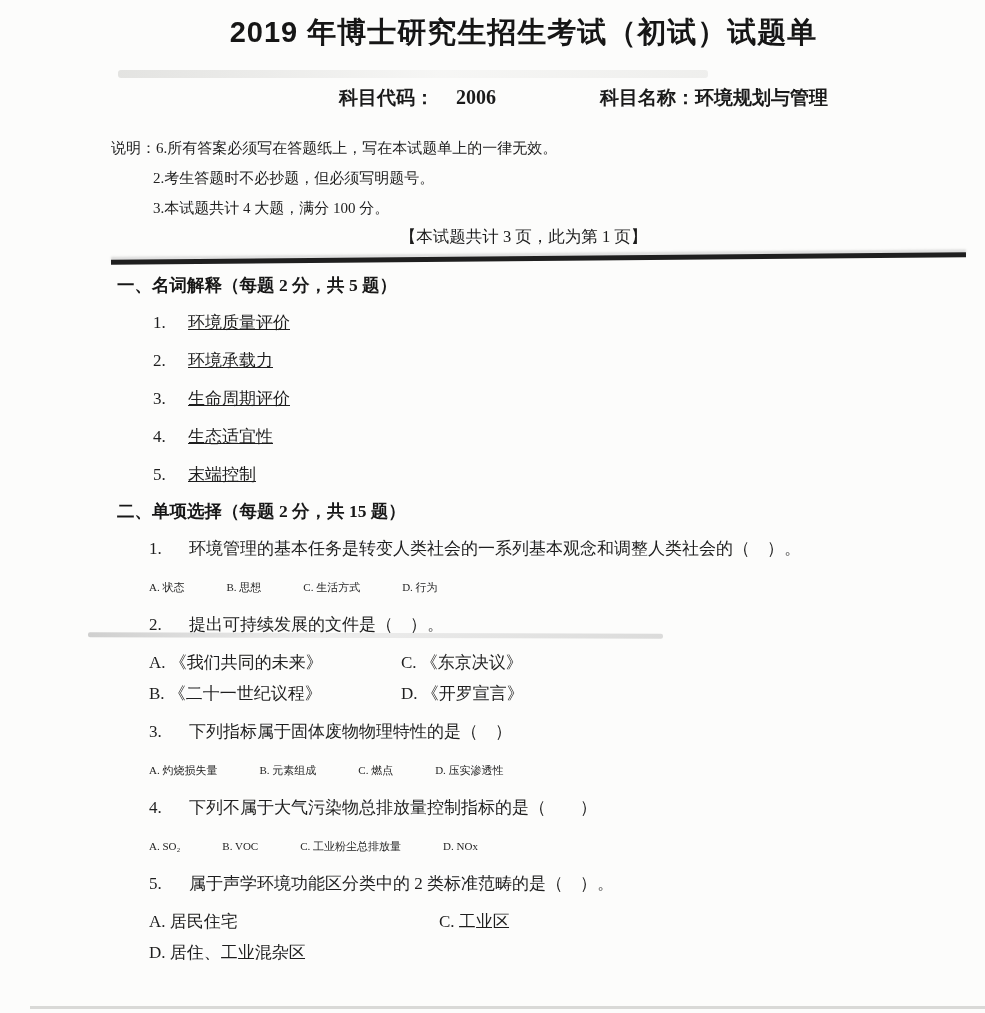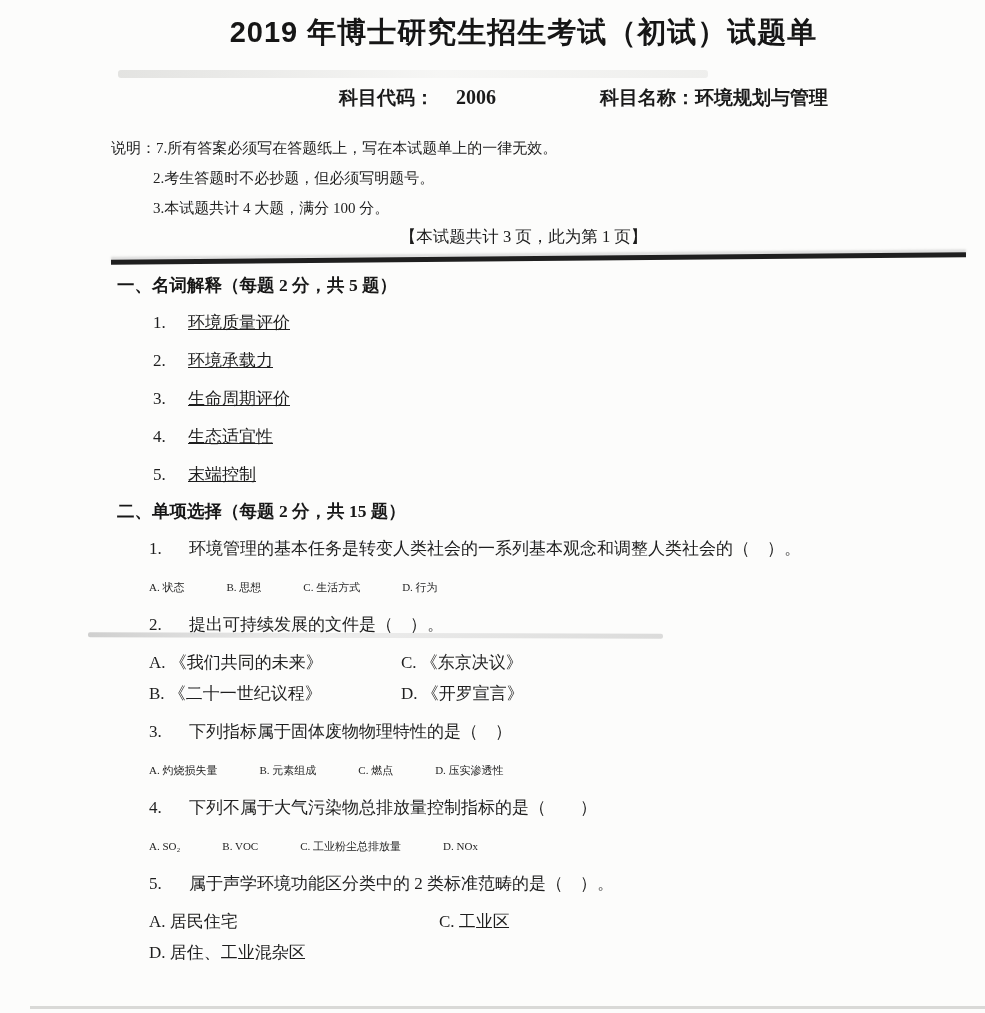--- a/index.html
+++ b/index.html
@@ -86,21 +86,21 @@
   <h1 class="title">2019 年博士研究生招生考试（初试）试题单</h1>
 
   <div class="smudge-top"></div>
 
   <div class="subject-line">
     <span>科目代码：</span><span class="subject-code-value">2006</span><span class="subject-name-label">科目名称：</span><span>环境规划与管理</span>
   </div>
 
   <div class="instructions">
     <div class="inst-row">
-      <span>说明：</span><span>7.所有答案必须写在答题纸上，写在本试题单上的一律无效。</span>
+      <span>说明：</span><span>6.所有答案必须写在答题纸上，写在本试题单上的一律无效。</span>
     </div>
     <div class="inst-row indent">2.考生答题时不必抄题，但必须写明题号。</div>
     <div class="inst-row indent">3.本试题共计 4 大题，满分 100 分。</div>
   </div>
 
   <div class="page-note">【本试题共计 3 页，此为第 1 页】</div>
 
   <div class="rule"></div>
 
   <div class="section-heading">一、名词解释（每题 2 分，共 5 题）</div>

